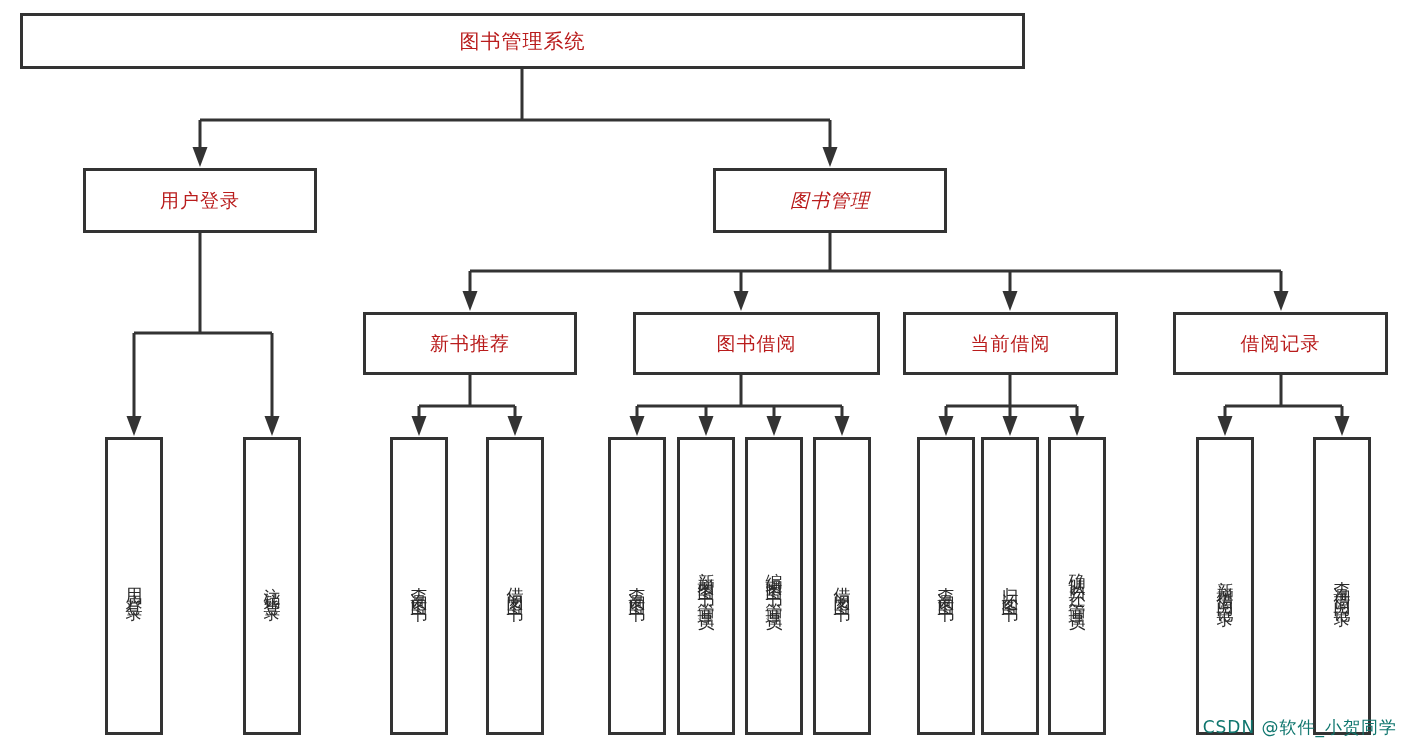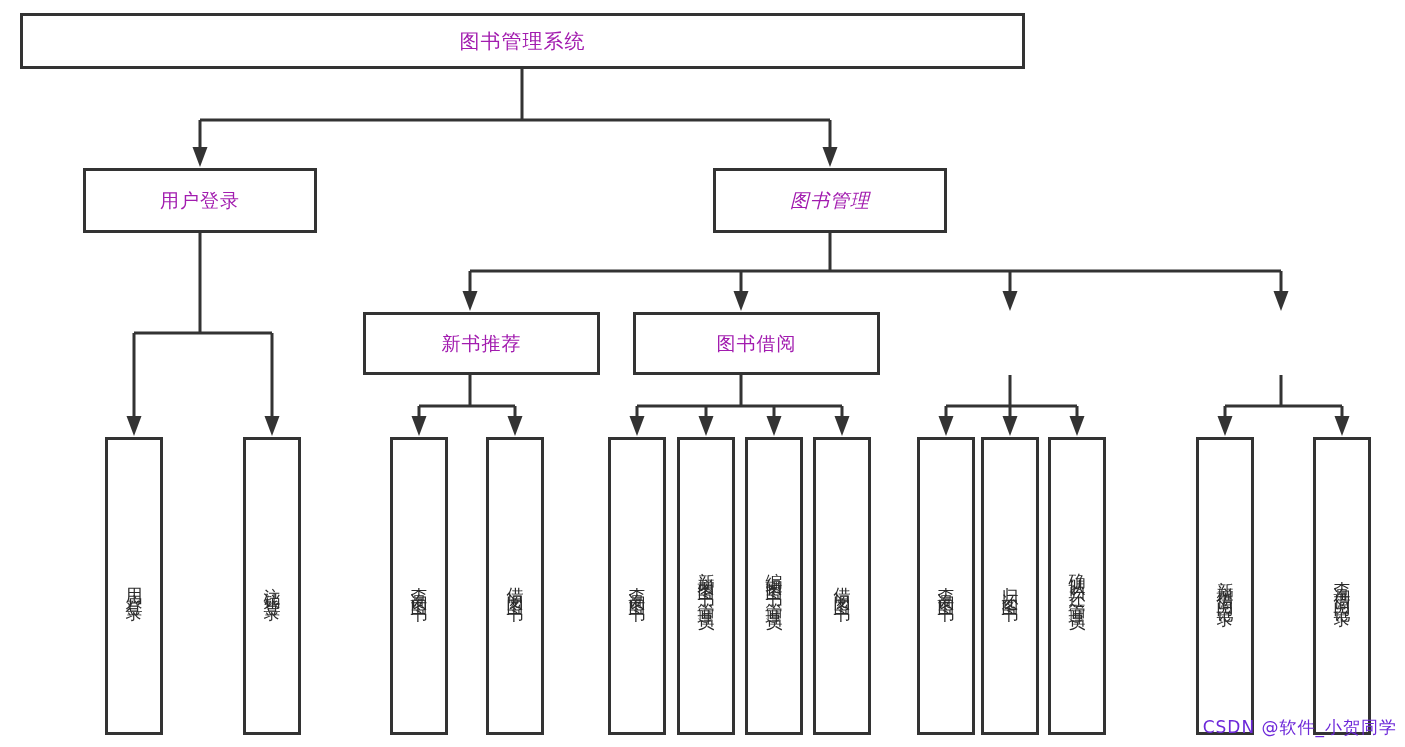--- a/index.html
+++ b/index.html
@@ -19,21 +19,21 @@
   }
   .hnode {
     position: absolute;
     box-sizing: border-box;
     border: 3px solid #333333;
     background: #ffffff;
     display: flex;
     align-items: center;
     justify-content: center;
     font-size: 19px;
-    color: #a21caf;
+    color: #b91c1c;
     letter-spacing: 1px;
     z-index: 2;
     white-space: nowrap;
   }
   .root-node { font-size: 20px; }
   .leaf {
     position: absolute;
     box-sizing: border-box;
     width: 58px;
     height: 298px;
@@ -49,21 +49,21 @@
     letter-spacing: 6px;
     line-height: 1;
     color: #2a2a2a;
     z-index: 2;
   }
   .watermark {
     position: absolute;
     right: 8px;
     top: 716px;
     font-size: 17px;
-    color: #6d28d9;
+    color: #0f766e;
     letter-spacing: 1px;
     z-index: 3;
     white-space: nowrap;
   }
 </style>
 </head>
 <body>
 
 <div class="canvas">
 
@@ -96,22 +96,24 @@
       <polygon points="1217.5,416 1232.5,416 1225,436"></polygon>
       <polygon points="1334.5,416 1349.5,416 1342,436"></polygon>
     </g>
   </svg>
 
   <div class="hnode root-node" style="left:20px; top:13px; width:1005px; height:56px;">图书管理系统</div>
 
   <div class="hnode" style="left:83px; top:168px; width:234px; height:65px;">用户登录</div>
   <div class="hnode" style="left:713px; top:168px; width:234px; height:65px;font-style:italic;">图书管理</div>
 
-  <div class="hnode" style="left:363px; top:312px; width:237px; height:63px;">新书推荐</div>
+  <div class="hnode" style="left:363px; top:312px; width:214px; height:63px;">新书推荐</div>
   <div class="hnode" style="left:633px; top:312px; width:247px; height:63px;">图书借阅</div>
+  <div class="hnode" style="left:903px; top:312px; width:215px; height:63px;">当前借阅</div>
+  <div class="hnode" style="left:1173px; top:312px; width:215px; height:63px;">借阅记录</div>
 
   <div class="leaf" style="left:105px;">用户登录</div>
   <div class="leaf" style="left:243px;">注销登录</div>
   <div class="leaf" style="left:390px;">查询图书</div>
   <div class="leaf" style="left:486px;">借阅图书</div>
   <div class="leaf" style="left:608px;">查询图书</div>
   <div class="leaf" style="left:677px;">新增图书（管理员）</div>
   <div class="leaf" style="left:745px;">编辑图书（管理员）</div>
   <div class="leaf" style="left:813px;">借阅图书</div>
   <div class="leaf" style="left:917px;">查询图书</div>

